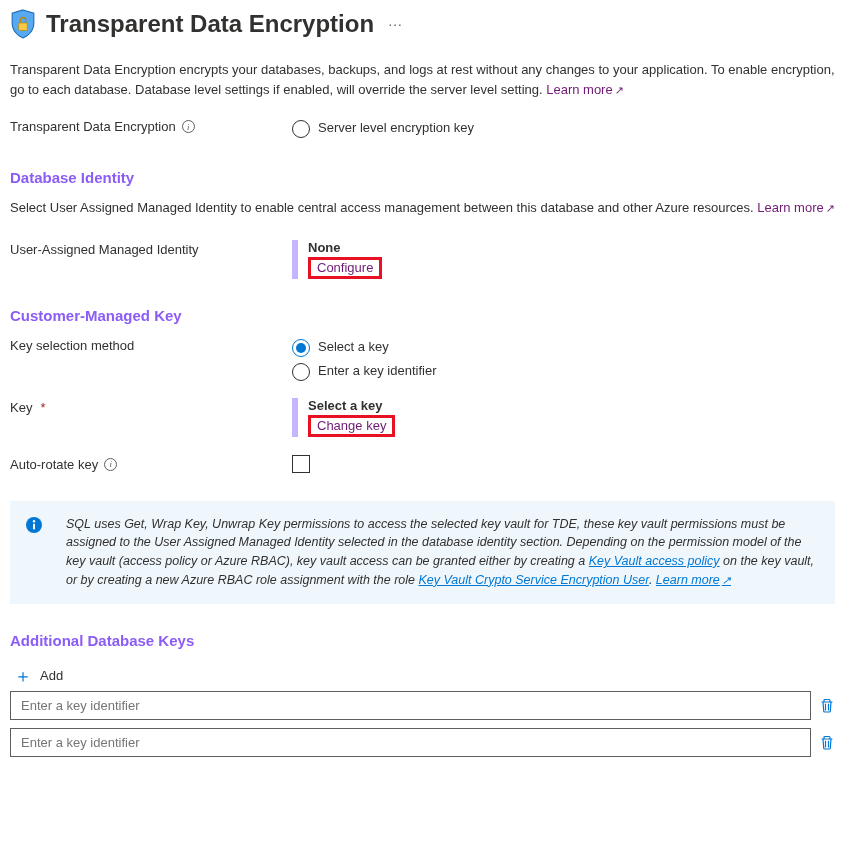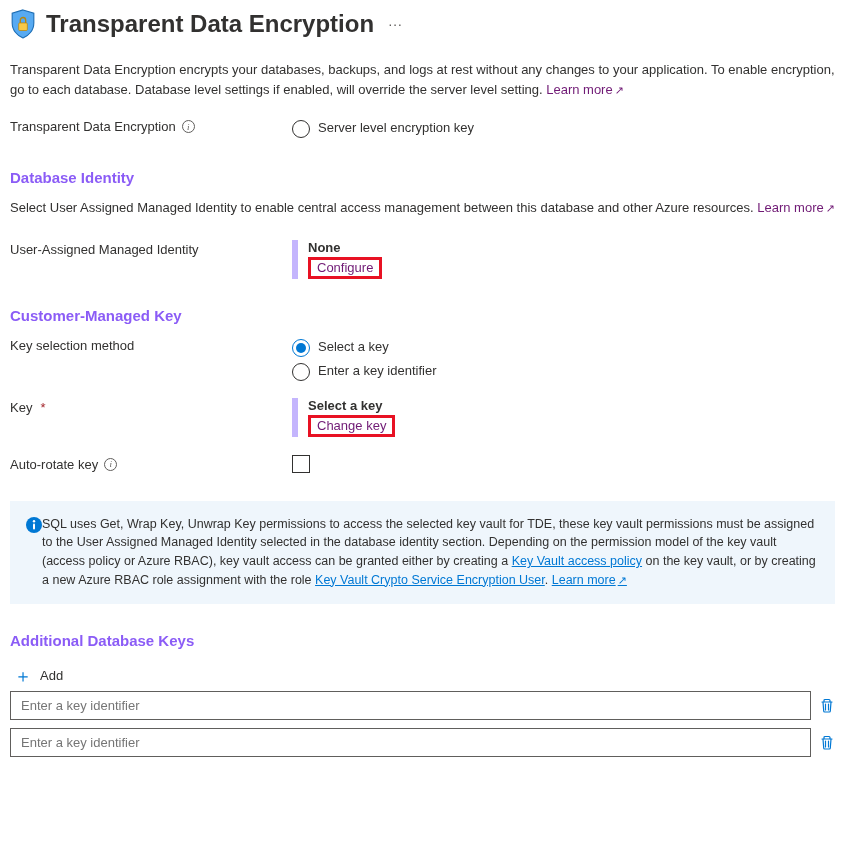--- a/index.html
+++ b/index.html
@@ -28,21 +28,21 @@
   .radio-outer.selected { border-color: #0078d4; }
   .radio-inner { width: 10px; height: 10px; border-radius: 50%; background: #0078d4; }
   .red-box { border: 3px solid #e81123; padding: 2px 10px 2px 2px; display: inline-flex; }
   .red-box.tight { padding: 0px 6px 1px 6px; display:inline-block; }
   .section-heading { font-size: 15px; font-weight: 600; color: #8b5cf6; margin: 28px 0 12px; }
   .section-text { font-size: 13px; line-height: 1.5; margin-bottom: 22px; }
   .left-bar-block { border-left: 6px solid #c4b5fd; padding-left: 10px; }
   .bold-value { font-weight: 700; color: #323130; margin-bottom: 2px; }
   .required { color: #a4262c; margin-left: 2px; }
   .checkbox { width: 18px; height: 18px; border: 1px solid #323130; background: #fff; cursor: pointer; }
-  .info-panel { background: #eff6fc; padding: 14px 16px; margin: 28px 0 18px; display: flex; gap: 0; font-size: 12.5px; line-height: 1.5; }
+  .info-panel { background: #eff6fc; padding: 14px 16px; margin: 28px 0 18px; display: flex; gap: 24px; font-size: 12.5px; line-height: 1.5; font-style: italic; }
   .info-panel-icon { width: 16px; height: 16px; flex: none; margin-top: 2px; }
   .info-panel a { color: #0078d4; text-decoration: underline; cursor: pointer; }
   .add-btn { display: inline-flex; align-items: center; gap: 8px; color: #323130; padding: 6px 4px; cursor: pointer; font-size: 13px; }
   .plus-icon { color: #0078d4; font-size: 18px; font-weight: 300; line-height: 1; }
   .key-input-row { display: flex; align-items: center; gap: 8px; margin-bottom: 8px; }
   .text-input { flex: 1; border: 1px solid #605e5c; padding: 6px 10px; font-size: 13px; color: #605e5c; background: #fff; }
   .delete-icon { width: 16px; height: 16px; color: #0078d4; cursor: pointer; flex: none; }
 </style>
 </head>
 <body>

